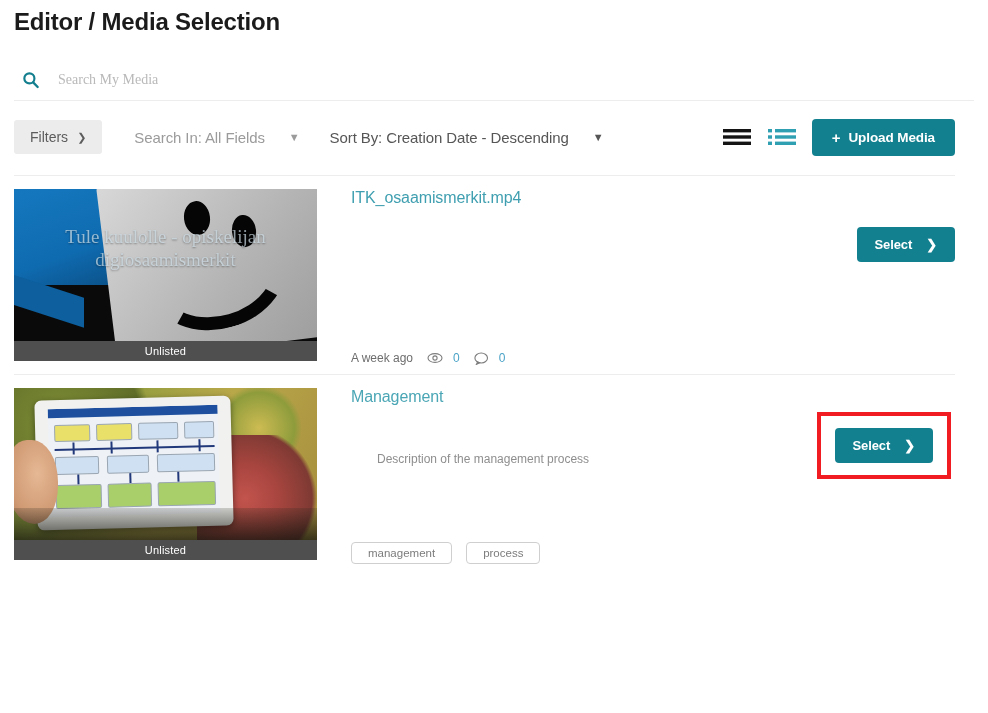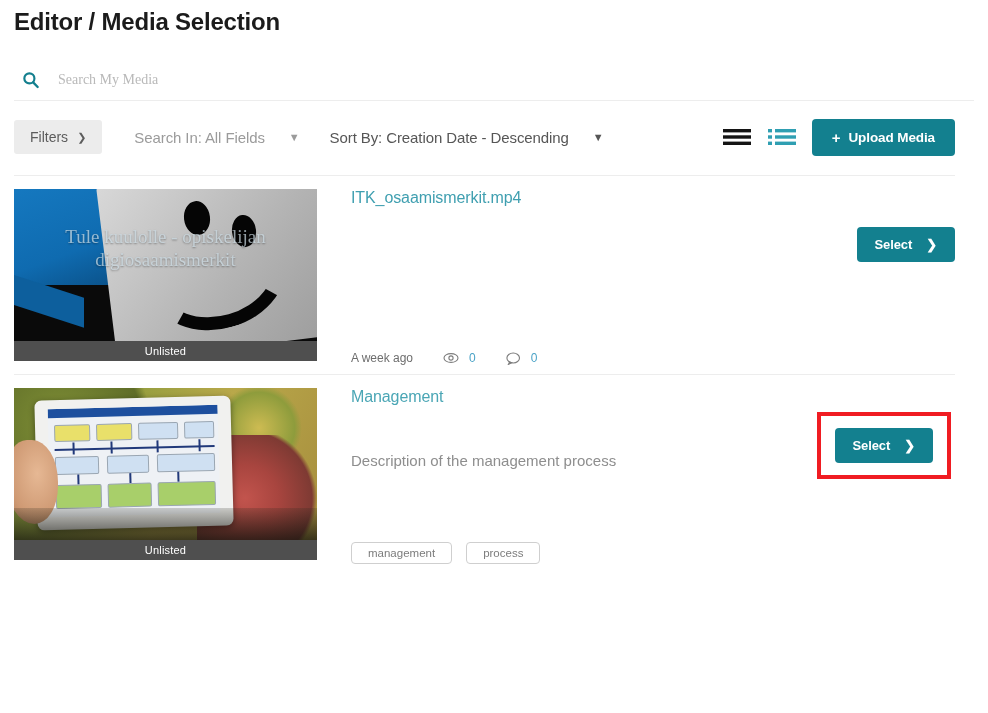--- a/index.html
+++ b/index.html
@@ -169,24 +169,24 @@
     position: absolute; left: 0; right: 0; bottom: 20px; height: 32px;
     background: linear-gradient(180deg, rgba(40,40,30,.2) 0%, rgba(20,20,14,.75) 100%);
   }
 
   
   .detail { flex: 1 1 auto; padding-left: 34px; position: relative; }
   .media-title {
     font-size: 16px; color: #3f9fb0; cursor: pointer; letter-spacing: -0.1px;
   }
   .media-title.t2 { color: #4aa6b5; }
-  .media-desc { font-size: 15px; color: #8e8e8e; margin-top: 46px; }
+  .media-desc { font-size: 12px; color: #8e8e8e; margin-top: 46px; margin-left: 26px; }
   .media-meta {
     position: absolute; left: 34px; bottom: -4px;
-    display: flex; align-items: flex-start; gap: 30px;
+    display: flex; align-items: flex-start; gap: 14px;
     font-size: 12px; color: #6d6d6d;
   }
   .meta-item { display: flex; align-items: center; gap: 10px; }
   .meta-count { color: #4ba3c7; font-size: 12px; }
   .tags { position: absolute; left: 34px; bottom: -4px; display: flex; gap: 14px; }
   .tag {
     border: 1px solid #cfcfcf; border-radius: 4px;
     padding: 4px 16px; font-size: 11.5px; color: #7c7c7c; cursor: pointer;
     background: #fff;
   }

